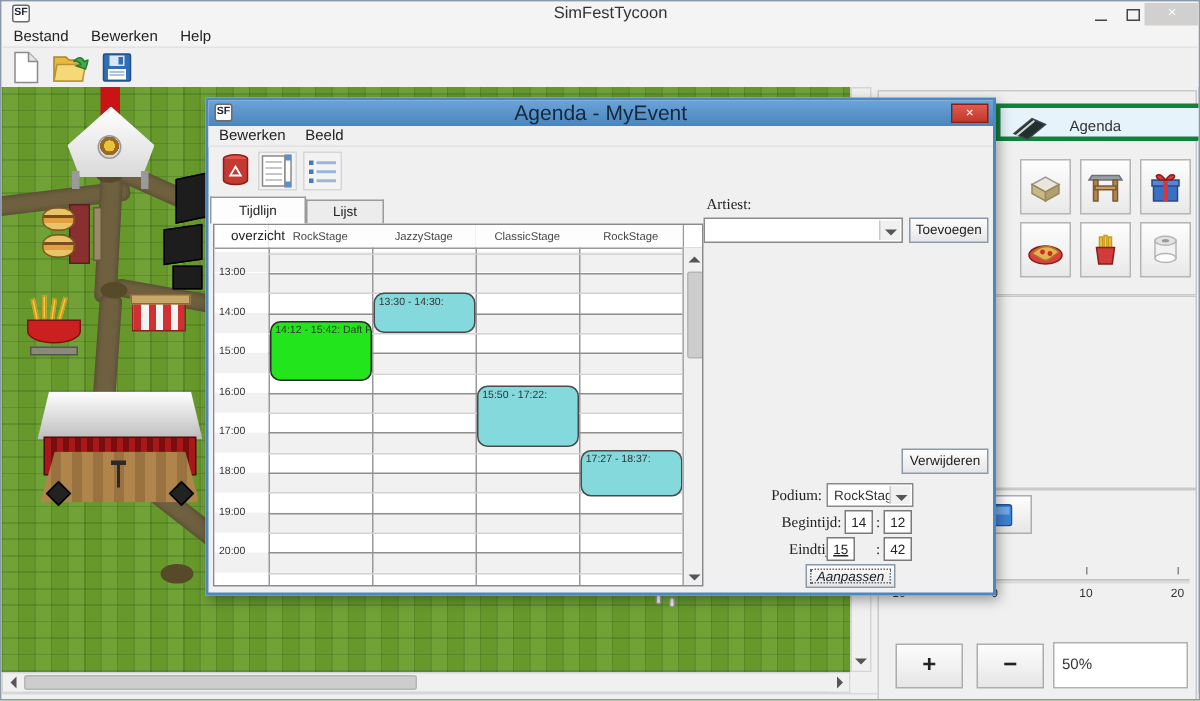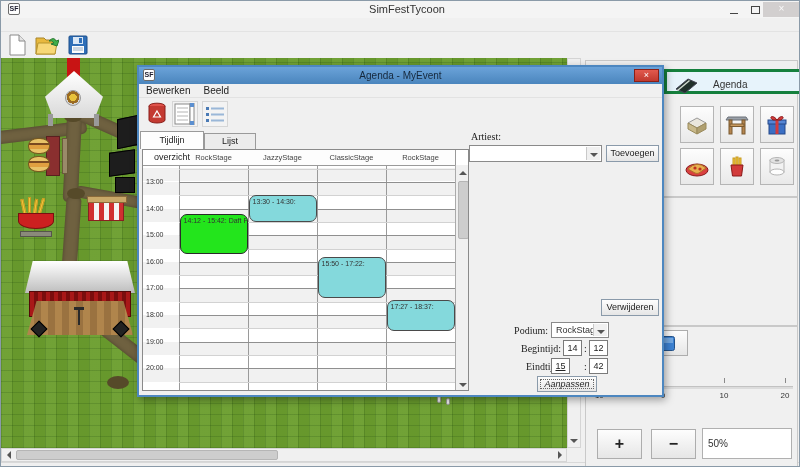--- a/index.html
+++ b/index.html
@@ -96,21 +96,21 @@
   .zoom-btn { width:45px; height:30px; font-size:16px; font-weight:bold; line-height:28px; }
   #zoom-in { left:596px; top:428px; }
   #zoom-out { left:650px; top:428px; }
   .speed-field { left:701px; top:427px; width:90px; height:31px; background:#ffffff; border:1px solid #b0b0b0;
                  font-size:10px; line-height:29px; padding-left:5px; color:#333; }
 
   
   #dialog { left:136px; top:64px; width:527px; height:332px; background:#f0f0f0;
             border:2px solid #4d87c0; box-shadow:2px 3px 8px rgba(0,0,0,0.35); z-index:10; }
   .dlg-title { left:0; top:0; width:523px; height:17px; background:linear-gradient(#6ba3d9,#4a85bd); }
-  .dlg-title .t { position:absolute; left:0; top:0; width:523px; text-align:center; line-height:17px; font-size:10px; color:#15283c; }
+  .dlg-title .t { position:absolute; left:0; top:0; width:523px; text-align:center; line-height:17px; font-size:14px; color:#15283c; }
   .dlg-close { left:495px; top:2px; width:25px; height:13px; background:linear-gradient(#e25a4e,#c0392e);
                border:1px solid #8a1f17; color:#fff; font-size:9px; line-height:11px; text-align:center; }
   .dlg-menubar { left:0; top:17px; width:523px; height:14px; background:#f0f0f0; border-bottom:1px solid #e2e2e2; }
   .dlg-menubar span { display:inline-block; margin:0 6px 0 7px; font-size:10px; line-height:14px; }
   .dlg-tbtn { position:absolute; top:34px; width:26px; height:26px; background:#f3f3f3; border:1px solid #d6d6d6;
               display:flex; align-items:center; justify-content:center; }
   .tab { position:absolute; font-size:9px; text-align:center; border:1px solid #9a9a9a; border-bottom:none; }
   .tab.active { left:1px; top:64px; width:64px; height:18px; background:#fdfdfd; line-height:17px; z-index:3; }
   .tab.inactive { left:65px; top:66px; width:52px; height:16px; background:#ececec; line-height:15px; }
 
@@ -154,20 +154,21 @@
     <div class="abs sf-badge" style="left:7px;top:2px;">SF</div>
     <div class="abs win-min">
         <i></i>
       </div>
     <div class="abs win-max">
         <i></i>
       </div>
     <div class="abs win-close">×</div>
   </div>
 
+  <div class="abs menubar" id="main-menubar"><span>Bestand</span><span>Bewerken</span><span>Help</span></div>
 
   <div class="abs toolbar">
     <div class="tbtn" style="left:5px;">
       <span>
         <svg width="22" height="22" viewBox="0 0 22 22">
             <path d="M4 1h9l6 6v14H4z" fill="#fff" stroke="#8a8a8a"></path>
             <path d="M13 1v6h6" fill="#e4e4e4" stroke="#8a8a8a"></path>
           </svg>
       </span>
     </div>

